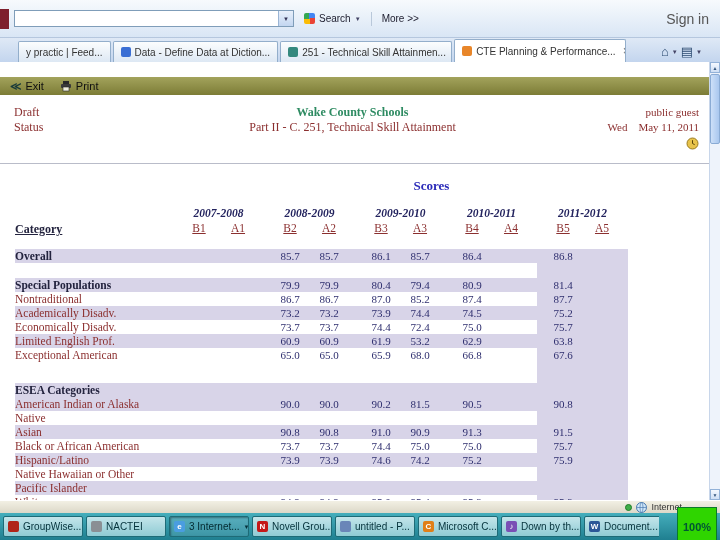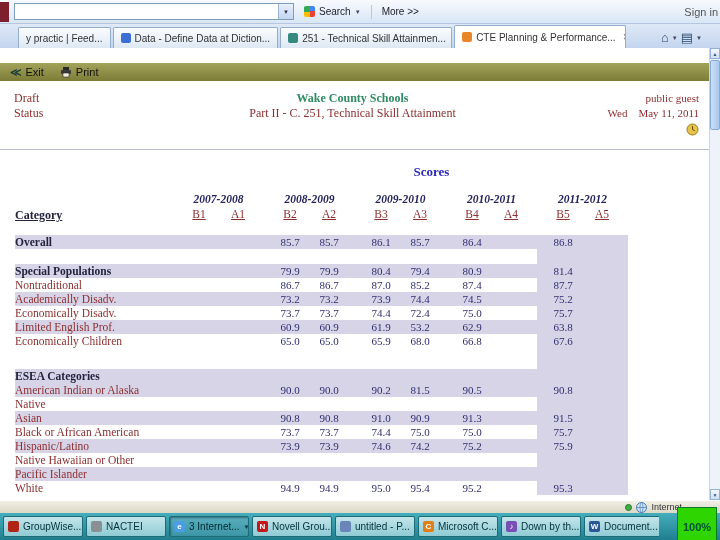--- a/index.html
+++ b/index.html
@@ -1,30 +1,30 @@
 <!DOCTYPE html>
 <html><head>
 <meta charset="utf-8">
 <style>
   * { margin:0; padding:0; box-sizing:border-box; }
   html,body { width:720px; height:540px; overflow:hidden; }
   body { font-family:"Liberation Sans", sans-serif; background:#fff; }
   #screen { width:720px; height:540px; display:flex; flex-direction:column; position:relative; background:#fff; }
 
   
-  .topbar { height:24px; background:linear-gradient(#f7fafd,#d9e6f5); display:flex; align-items:center; gap:5px; padding-right:2px; border-bottom:1px solid #b5c7de; flex:none; }
+  .topbar { height:38px; background:linear-gradient(#f7fafd,#d9e6f5); display:flex; align-items:center; gap:5px; padding-right:11px; border-bottom:1px solid #b5c7de; flex:none; }
   .logo-chip { width:9px; height:20px; background:#7e1f2d; flex:none; }
   .addr-combo { display:flex; width:280px; height:17px; border:1px solid #7f9db9; background:#fff; }
   .addr-input { flex:1; border:none; outline:none; font-size:10px; padding:0 3px; font-family:"Liberation Sans",sans-serif; }
   .addr-drop { width:15px; background:linear-gradient(#e8f0fb,#c3d6f0); border-left:1px solid #9ab4d4; display:flex; align-items:center; justify-content:center; font-size:6px; color:#335; cursor:default; }
   .tb-btn { display:flex; align-items:center; gap:4px; font-size:10px; color:#223; padding:2px 5px; cursor:default; }
   .g-icon { width:11px; height:11px; border-radius:2px; background:conic-gradient(#4285f4 0 25%, #ea4335 0 50%, #fbbc05 0 75%, #34a853 0); flex:none; }
   .caret { font-size:6px; color:#446; }
   .sep { width:1px; height:14px; background:#b9c8da; }
-  .signin { margin-left:auto; display:flex; gap:4px; font-size:11px; color:#555; }
+  .signin { margin-left:auto; display:flex; gap:4px; font-size:14px; color:#555; }
 
   
   .tabbar { height:24px; background:linear-gradient(#dfe9f6,#c3d5ee); display:flex; align-items:flex-end; padding:0 18px; flex:none; }
   .tab-strip { display:flex; align-items:flex-end; overflow:hidden; }
   .tab { height:21px; display:flex; align-items:center; gap:4px; padding:0 7px; margin-right:2px; font-size:10px; color:#333; background:linear-gradient(#fbfdfe,#dde8f4); border:1px solid #93aecb; border-bottom:none; border-radius:2px 2px 0 0; white-space:nowrap; overflow:hidden; max-width:172px; flex:none; cursor:default; }
   .tab.active { background:#fff; height:23px; }
   .tab .fav { width:10px; height:10px; border-radius:2px; flex:none; }
   .tab .close-x { font-size:9px; color:#888; margin-left:3px; font-weight:bold; }
   .tab-tools { margin-left:auto; display:flex; align-items:center; gap:3px; padding-bottom:4px; color:#2c4a70; }
   .tool { font-size:13px; line-height:12px; cursor:default; }
@@ -368,21 +368,21 @@
               <div class="vgroup">
                 <span class="val">62.9</span>
                 <span class="val"></span>
               </div>
               <div class="vgroup hl">
                 <span class="val">63.8</span>
                 <span class="val"></span>
               </div>
             </div>
             <div class="trow">
-              <div class="lbl">Economically Children</div>
+              <div class="lbl">Exceptional American</div>
               <div class="vgroup">
                 <span class="val"></span>
                 <span class="val"></span>
               </div>
               <div class="vgroup">
                 <span class="val">65.0</span>
                 <span class="val">65.0</span>
               </div>
               <div class="vgroup">
                 <span class="val">65.9</span>

